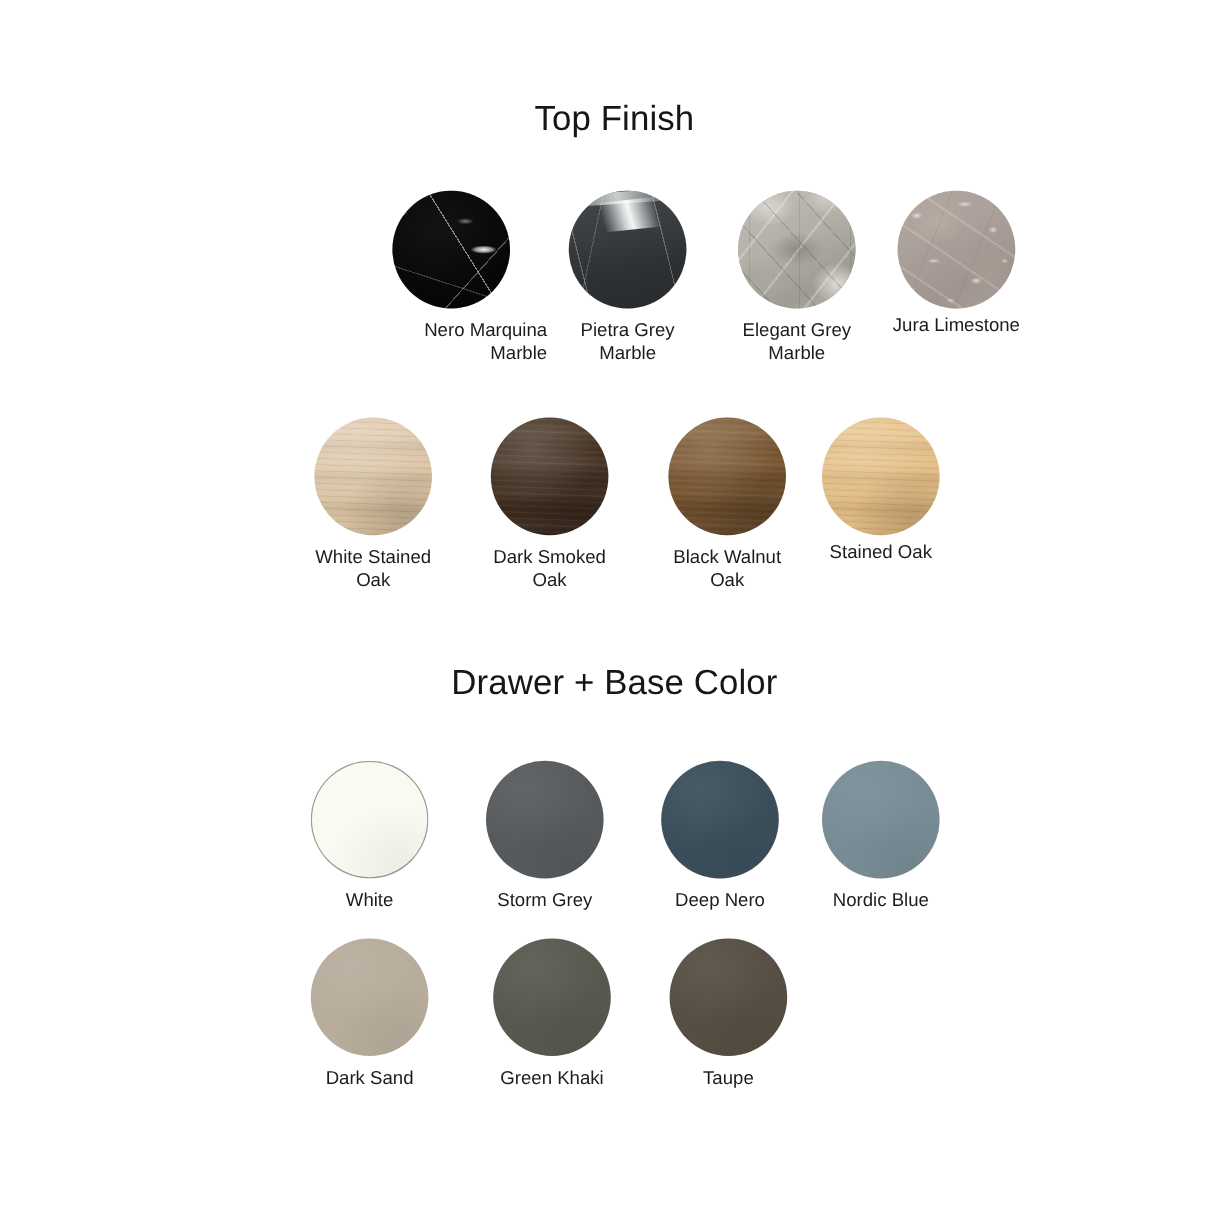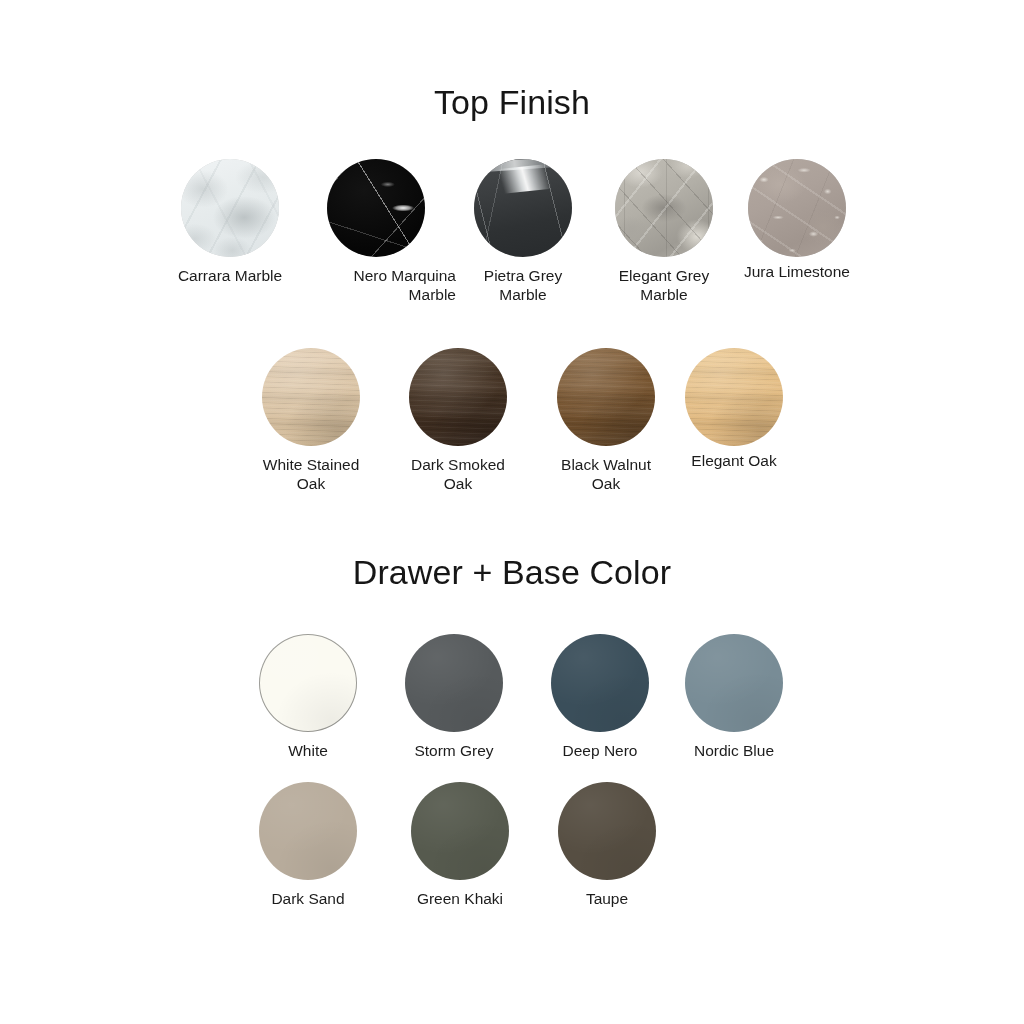--- a/index.html
+++ b/index.html
@@ -20,21 +20,21 @@
     position: absolute;
     inset: 0;
   }
 
   
   .section-title {
     position: absolute;
     left: 0;
     width: 1024px;
     text-align: center;
-    font-size: 34px;
+    font-size: 29px;
     font-weight: 400;
     letter-spacing: 0.1px;
     color: #161616;
     white-space: nowrap;
   }
   #title-top-finish   { top: 83px; }
   #title-base-color   { top: 553px; }
 
   
   .swatch-cell {
@@ -212,27 +212,20 @@
       radial-gradient(ellipse 66% 58% at 70% 82%, rgba(0,0,0,0.055) 0%, rgba(0,0,0,0) 72%);
   }
 </style>
 </head>
 <body>
 
 <div id="board">
 
   <div class="section-title" id="title-top-finish">Top Finish</div>
 
-  <div class="swatch-cell" style="left:230px; top:159px;">
-    <div class="swatch-disc">
-      <span class="tex tex-carrara-base"></span>
-      <span class="tex tex-carrara-veins"></span>
-    </div>
-    <div class="swatch-label">Carrara Marble</div>
-  </div>
 
   <div class="swatch-cell" style="left:376px; top:159px;text-align:right;">
     <div class="swatch-disc">
       <span class="tex tex-nero-base"></span>
       <span class="tex tex-nero-veins"></span>
       <span class="tex tex-nero-blot"></span>
     </div>
     <div class="swatch-label">Nero Marquina
 Marble</div>
   </div>
@@ -290,21 +283,21 @@
     </div>
     <div class="swatch-label">Black Walnut
 Oak</div>
   </div>
 
   <div class="swatch-cell" style="left:734px; top:348px;">
     <div class="swatch-disc" style="background:linear-gradient(168deg,#edcb96 0%,#e5bf87 45%,#d8b079 100%);">
       <span class="tex tex-wood-grain"></span>
       <span class="tex tex-wood-shade"></span>
     </div>
-    <div class="swatch-label raised">Elegant Oak</div>
+    <div class="swatch-label raised">Stained Oak</div>
   </div>
 
   <div class="section-title" id="title-base-color">Drawer + Base Color</div>
 
   <div class="swatch-cell" style="left:308px; top:634px;">
     <div class="swatch-disc bordered" style="background:#fbfaf2;">
       <span class="tex tex-paint-sheen"></span>
     </div>
     <div class="swatch-label">White</div>
   </div>

